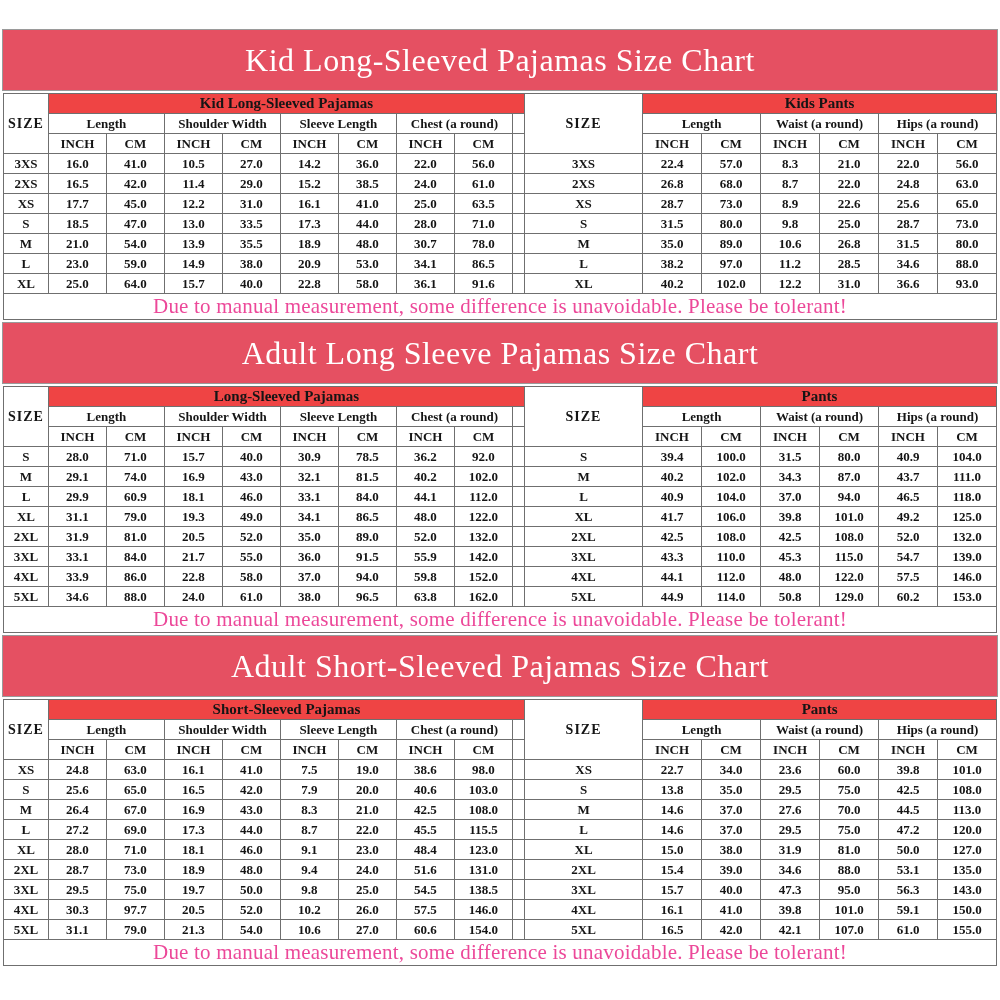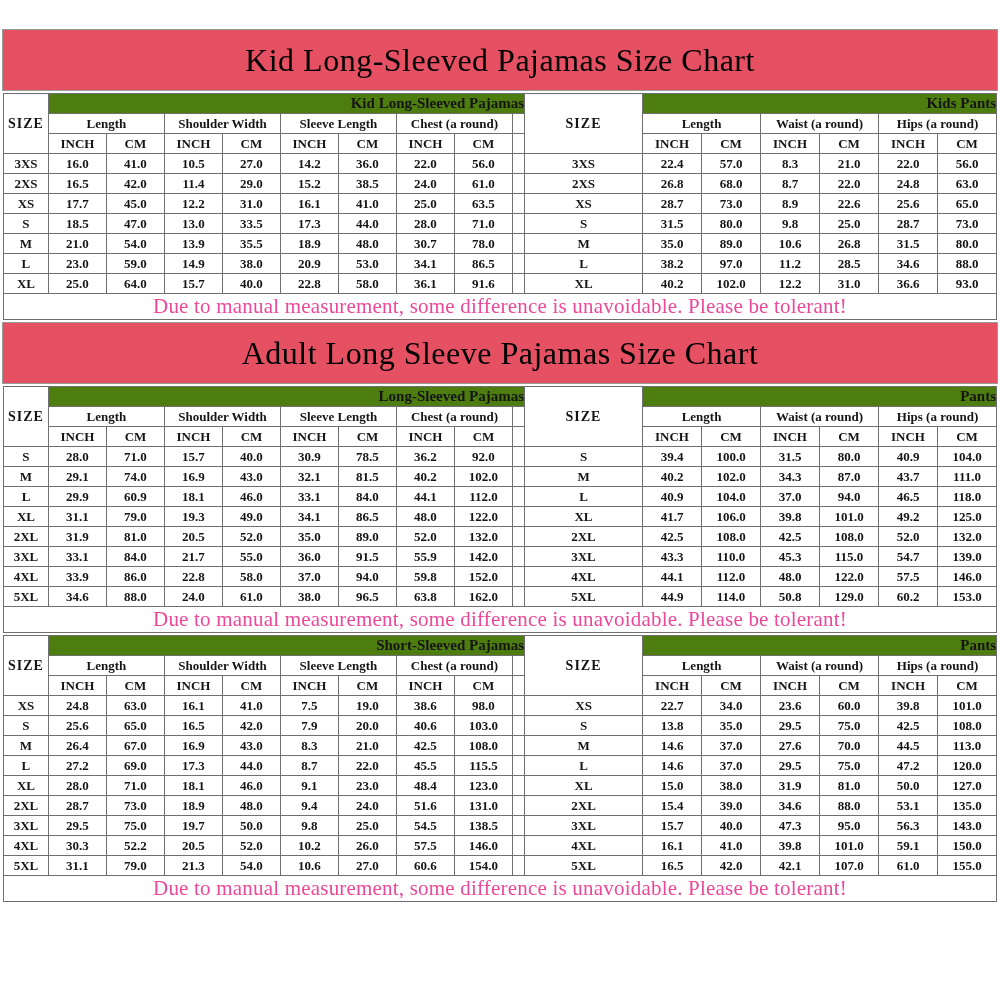--- a/index.html
+++ b/index.html
@@ -13,21 +13,21 @@
   .section { margin: 0 2px; }
   .band {
     height: 62px;
     background: #e55062;
     border: 1px solid #9a9a9a;
     display: flex; align-items: center; justify-content: center;
     margin-bottom: 2px;
   }
   .band-title {
     font-size: 32px;
-    color: #000000;
+    color: #ffffff;
     letter-spacing: 0.5px;
     white-space: nowrap;
   }
   table.size-table {
     border-collapse: collapse;
     table-layout: fixed;
     width: 994px;
     margin: 0 auto 2px auto;
   }
   table.size-table th, table.size-table td {
@@ -36,23 +36,22 @@
     padding: 0;
     text-align: center;
     vertical-align: middle;
     color: #151515;
     font-weight: bold;
     font-size: 13px;
     overflow: hidden;
     white-space: nowrap;
   }
   table.size-table th.group-title {
-    background: #4d7c0f;
+    background: #ef4444;
     font-size: 15px;
-    text-align: right;
   }
   table.size-table th.size-label {
     font-size: 14px;
     letter-spacing: 1px;
   }
   table.size-table td.disclaimer-cell {
     font-weight: normal;
     font-size: 21px;
     color: #ec4899;
     height: 25px;
@@ -477,20 +476,23 @@
             <td class="value">153.0</td>
           </tr>
           <tr>
             <td class="disclaimer-cell" colspan="17">Due to manual measurement, some difference is unavoidable. Please be tolerant!</td>
           </tr>
         </tbody>
       </table>
   </div>
 
   <div class="section">
+    <div class="band">
+      <div class="band-title">Adult Short-Sleeved Pajamas Size Chart</div>
+    </div>
     <table class="size-table">
         <colgroup>
           <col style="width: 45px;">
           <col style="width: 58px;">
           <col style="width: 58px;">
           <col style="width: 58px;">
           <col style="width: 58px;">
           <col style="width: 58px;">
           <col style="width: 58px;">
           <col style="width: 58px;">
@@ -669,21 +671,21 @@
             <td class="value">15.7</td>
             <td class="value">40.0</td>
             <td class="value">47.3</td>
             <td class="value">95.0</td>
             <td class="value">56.3</td>
             <td class="value">143.0</td>
           </tr>
           <tr>
             <td class="size-cell">4XL</td>
             <td class="value">30.3</td>
-            <td class="value">52.2</td>
+            <td class="value">97.7</td>
             <td class="value">20.5</td>
             <td class="value">52.0</td>
             <td class="value">10.2</td>
             <td class="value">26.0</td>
             <td class="value">57.5</td>
             <td class="value">146.0</td>
             <td class="gap"></td>
             <td class="size-cell">4XL</td>
             <td class="value">16.1</td>
             <td class="value">41.0</td>

